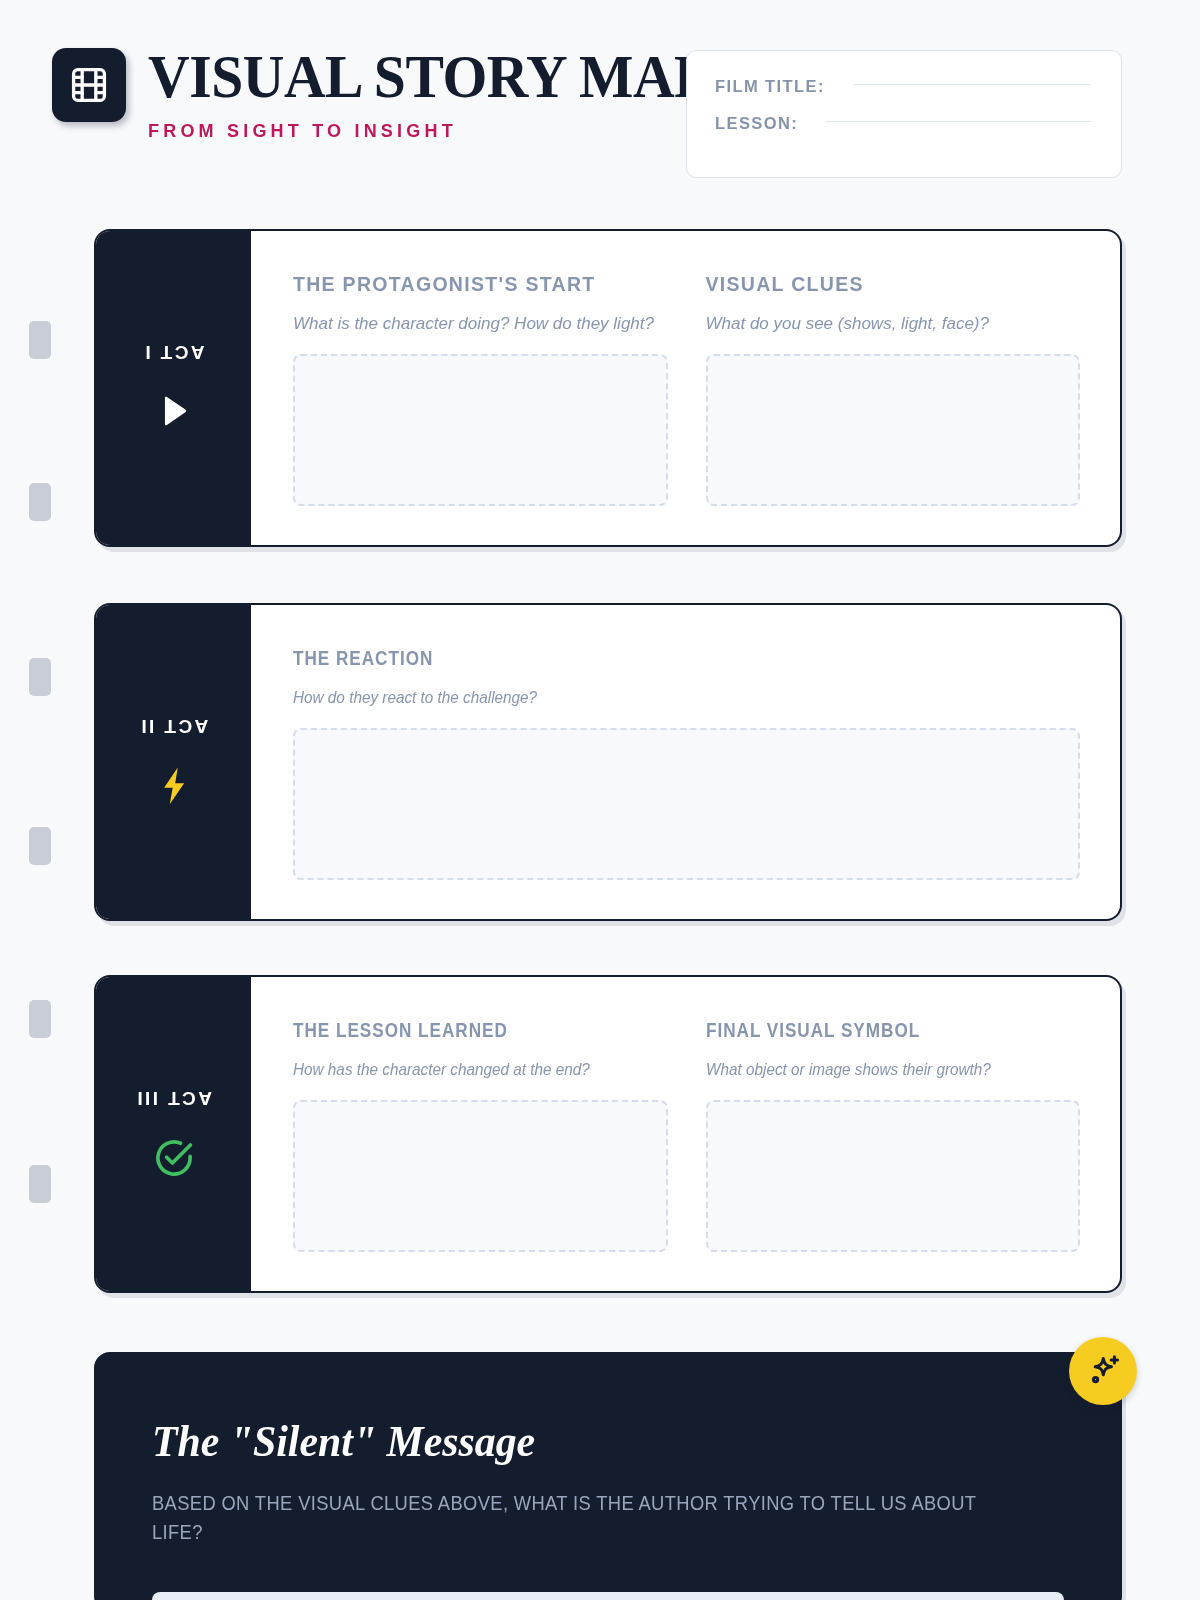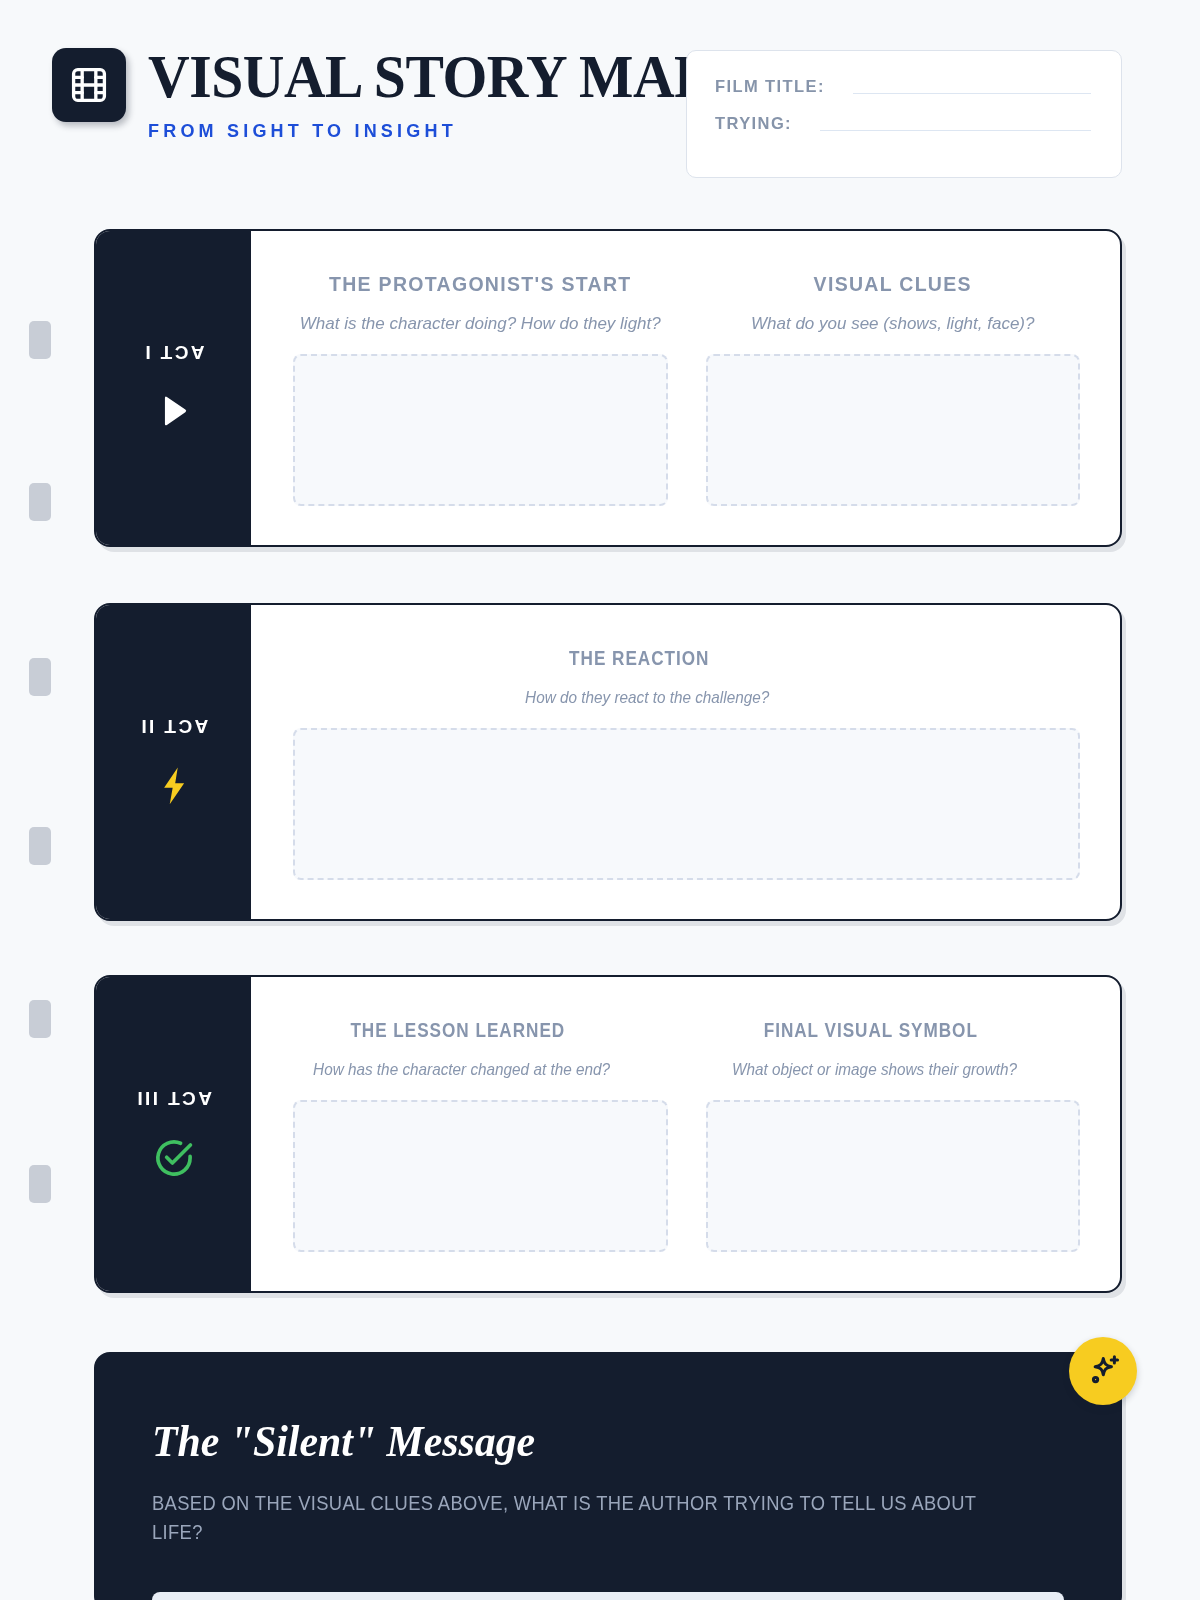--- a/index.html
+++ b/index.html
@@ -72,39 +72,39 @@
     white-space: nowrap;
     transform: scaleX(0.93);
     transform-origin: left center;
     margin-top: 2px;
   }
   .brand-sub {
     margin-top: 14px;
     font-size: 18px;
     font-weight: bold;
     letter-spacing: 4.2px;
-    color: #1d4ed8;
+    color: #be185d;
     white-space: nowrap;
   }
 
   .info-box {
     position: absolute;
     left: 686px;
     top: 50px;
     width: 436px;
     height: 128px;
     background: #ffffff;
     border: 1.5px solid #dde3ec;
     border-radius: 10px;
     padding: 26px 30px 0 28px;
     z-index: 3;
   }
   .info-row {
     display: flex;
-    align-items: flex-end;
+    align-items: center;
     margin-bottom: 18px;
     gap: 12px;
   }
   .info-label {
     font-size: 16.5px;
     font-weight: bold;
     letter-spacing: 1.4px;
     color: #8694aa;
     white-space: nowrap;
   }
@@ -154,21 +154,20 @@
     align-items: center;
     justify-content: center;
     width: 46px;
     height: 46px;
   }
   .act-body {
     flex: 1;
     display: flex;
     padding: 42px 40px 40px 42px;
     gap: 38px;
-    text-align: center;
   }
   .act-col { flex: 1; min-width: 0; }
   .col-title {
     font-size: 19.5px;
     font-weight: bold;
     letter-spacing: 1.3px;
     color: #8795ad;
     margin-bottom: 18px;
     white-space: nowrap;
   }
@@ -286,21 +285,21 @@
       <div class="brand-sub">FROM SIGHT TO INSIGHT</div>
     </div>
   </div>
 
   <div class="info-box">
     <div class="info-row">
       <span class="info-label">FILM TITLE:</span>
       <span class="info-line"></span>
     </div>
     <div class="info-row student">
-      <span class="info-label">TRYING:</span>
+      <span class="info-label">LESSON:</span>
       <span class="info-line"></span>
     </div>
   </div>
 
 </div>
 
 <div class="act-card" style="top:229px;height:318px">
   <div class="act-side">
     <div class="act-label">ACT I</div>
     <div class="act-icon">

